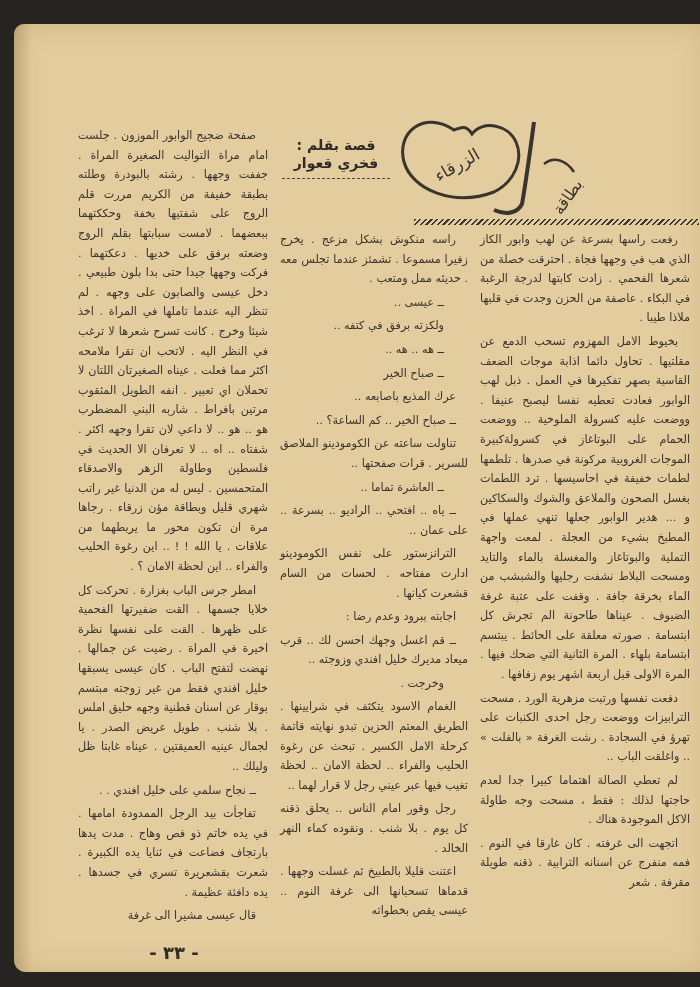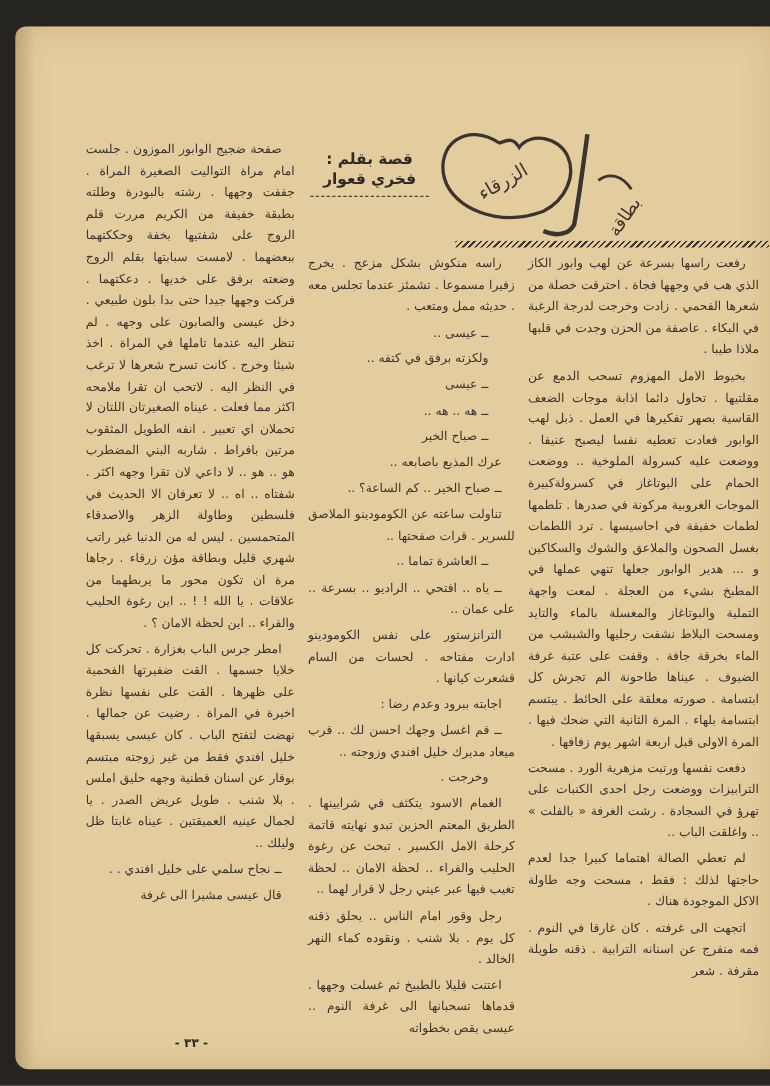--- a/index.html
+++ b/index.html
@@ -45,21 +45,21 @@
     font-size: 11.2px; line-height: 19.6px; color: #3a342e;
     letter-spacing: -0.2px;
   }
   .col p { margin: 4px; text-indent: 12px; }
   .col p.dlg { text-indent: 24px; }
   .col-right  { left: 462px; top: 202px; width: 218px; }
   .col-middle { left: 262px; top: 202px; width: 196px; }
   .col-left   { left: 60px;  top: 98px;  width: 198px; }
   .page-number {
     position: absolute; left: 130px; top: 918px; width: 60px;
-    text-align: center; font-weight: bold; font-size: 11px; color: #2e2a25;
+    text-align: center; font-weight: bold; font-size: 18px; color: #2e2a25;
   }
 </style>
 </head>
 <body>
 
 <div class="page">
 
   <div class="title-block">
     <svg viewBox="0 0 200 105">
       <path d="M60 18 C30 -2 2 20 10 50 C18 78 60 95 100 80 C120 70 130 48 122 30 C114 12 88 8 78 22 C72 12 66 16 60 18 Z" fill="none" stroke="#3a342e" stroke-width="3"></path>
@@ -72,49 +72,49 @@
 
   <div class="byline">
     <div>قصة بقلم :</div>
     <div>فخري قعوار</div>
     <div class="rule"></div>
   </div>
 
   <div class="zigzag"></div>
 
   <div class="col col-right">
-    <p>رفعت راسها بسرعة عن لهب وابور الكاز الذي هب في وجهها فجاة . احترقت خصلة من شعرها الفحمي . زادت وخرجت لدرجة الرغبة في البكاء . عاصفة من الحزن وجدت في قلبها ملاذا طيبا .</p>
+    <p>رفعت راسها بسرعة عن لهب وابور الكاز الذي هب في وجهها فجاة . احترقت خصلة من شعرها الفحمي . زادت كابتها لدرجة الرغبة في البكاء . عاصفة من الحزن وجدت في قلبها ملاذا طيبا .</p>
     <p>بخيوط الامل المهزوم تسحب الدمع عن مقلتيها . تحاول دائما اذابة موجات الضعف القاسية بصهر تفكيرها في العمل . ذبل لهب الوابور فعادت تعطيه نفسا ليصبح عنيفا . ووضعت عليه كسرولة الملوخية .. ووضعت الحمام على البوتاغاز في كسرولةكبيرة الموجات الغروبية مركونة في صدرها . تلطمها لطمات خفيفة في احاسيسها . ترد اللطمات بغسل الصحون والملاعق والشوك والسكاكين و ... هدير الوابور جعلها تنهي عملها في المطبخ بشيء من العجلة . لمعت واجهة التملية والبوتاغاز والمغسلة بالماء والتايد ومسحت البلاط نشفت رجليها والشبشب من الماء بخرقة جافة . وقفت على عتبة غرفة الضيوف . عيناها طاحونة الم تجرش كل ابتسامة . صورته معلقة على الحائط . يبتسم ابتسامة بلهاء . المرة الثانية التي ضحك فيها . المرة الاولى قبل اربعة اشهر يوم زفافها .</p>
     <p>دفعت نفسها ورتبت مزهرية الورد . مسحت الترابيزات ووضعت رجل احدى الكنبات على تهرؤ في السجادة . رشت الغرفة « بالفلت » .. واغلقت الباب ..</p>
     <p>لم تعطي الصالة اهتماما كبيرا جدا لعدم حاجتها لذلك : فقط ، مسحت وجه طاولة الاكل الموجودة هناك .</p>
     <p>اتجهت الى غرفته . كان غارقا في النوم . فمه منفرج عن اسنانه الترابية . ذقنه طويلة مقرفة . شعر</p>
   </div>
 
   <div class="col col-middle">
     <p>راسه منكوش بشكل مزعج . يخرج زفيرا مسموعا . تشمئز عندما تجلس معه . حديثه ممل ومتعب .</p>
     <p class="dlg">ــ عيسى ..</p>
     <p class="dlg">ولكزته برفق في كتفه ..</p>
-    <p class="dlg">ــ عيسى</p>
     <p class="dlg">ــ هه .. هه ..</p>
     <p class="dlg">ــ صباح الخير</p>
     <p>عرك المذيع باصابعه ..</p>
     <p>ــ صباح الخير .. كم الساعة؟ ..</p>
     <p>تناولت ساعته عن الكومودينو الملاصق للسرير . قرات صفحتها ..</p>
     <p class="dlg">ــ العاشرة تماما ..</p>
     <p>ــ ياه .. افتحي .. الراديو .. بسرعة .. على عمان ..</p>
     <p>الترانزستور على نفس الكومودينو ادارت مفتاحه . لحسات من السام قشعرت كيانها .</p>
     <p>اجابته ببرود وعدم رضا :</p>
     <p>ــ قم اغسل وجهك احسن لك .. قرب ميعاد مديرك خليل افندي وزوجته ..</p>
     <p class="dlg">وخرجت .</p>
     <p>الغمام الاسود يتكثف في شرايينها . الطريق المعتم الحزين تبدو نهايته قاتمة كرحلة الامل الكسير . تبحث عن رغوة الحليب والفراء .. لحظة الامان .. لحظة تغيب فيها عبر عيني رجل لا قرار لهما ..</p>
     <p>رجل وقور امام الناس .. يحلق ذقنه كل يوم . بلا شنب . ونقوده كماء النهر الخالد .</p>
     <p>اعتنت قليلا بالطبيخ ثم غسلت وجهها . قدماها تسحبانها الى غرفة النوم .. عيسى يقص بخطواته</p>
   </div>
 
   <div class="col col-left">
     <p>صفحة ضجيج الوابور الموزون . جلست امام مراة التواليت الصغيرة المراة . جففت وجهها . رشته بالبودرة وطلته بطبقة خفيفة من الكريم مررت قلم الروج على شفتيها بخفة وحككتهما ببعضهما . لامست سبابتها بقلم الروج وضعته برفق على خديها . دعكتهما . فركت وجهها جيدا حتى بدا بلون طبيعي . دخل عيسى والصابون على وجهه . لم تنظر اليه عندما تاملها في المراة . اخذ شيئا وخرج . كانت تسرح شعرها لا ترغب في النظر اليه . لاتحب ان تقرا ملامحه اكثر مما فعلت . عيناه الصغيرتان اللتان لا تحملان اي تعبير . انفه الطويل المثقوب مرتين بافراط . شاربه البني المضطرب هو .. هو .. لا داعي لان تقرا وجهه اكثر . شفتاه .. اه .. لا تعرفان الا الحديث في فلسطين وطاولة الزهر والاصدقاء المتحمسين . ليس له من الدنيا غير راتب شهري قليل وبطاقة مؤن زرقاء . رجاها مرة ان تكون محور ما يربطهما من علاقات . يا الله ! ! .. اين رغوة الحليب والفراء .. اين لحظة الامان ؟ .</p>
     <p>امطر جرس الباب بغزارة . تحركت كل خلايا جسمها . القت ضفيرتها الفحمية على ظهرها . القت على نفسها نظرة اخيرة في المراة . رضيت عن جمالها . نهضت لتفتح الباب . كان عيسى يسبقها خليل افندي فقط من غير زوجته مبتسم بوقار عن اسنان قطنية وجهه حليق املس . بلا شنب . طويل عريض الصدر . يا لجمال عينيه العميقتين . عيناه غابتا ظل وليلك ..</p>
     <p>ــ نجاح سلمي على خليل افندي . .</p>
+    <p>تفاجأت بيد الرجل الممدودة امامها . في يده خاتم ذو فص وهاج . مدت يدها بارتجاف فضاعت في ثنايا يده الكبيرة . شعرت بقشعريرة تسري في جسدها . يده دافئة عظيمة .</p>
     <p>قال عيسى مشيرا الى غرفة</p>
   </div>
 
   <div class="page-number">- ٣٣ -</div>
 </div>
 
 </body></html>

